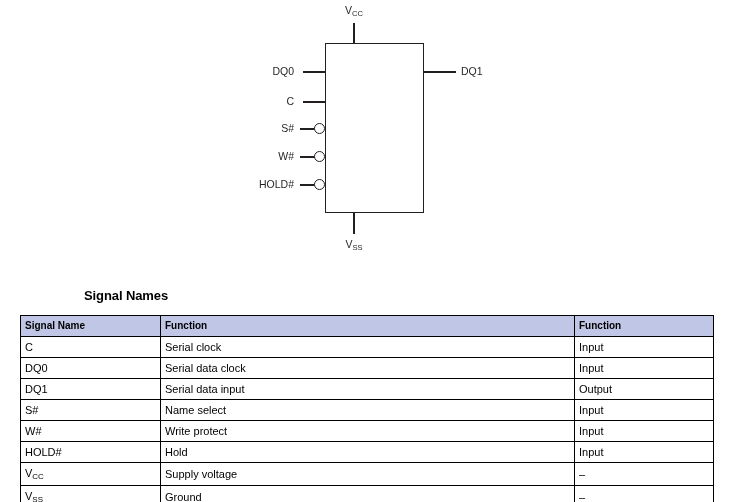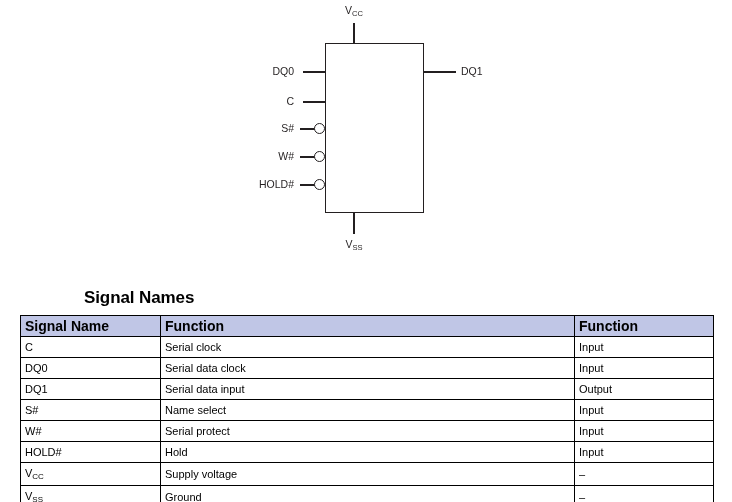--- a/index.html
+++ b/index.html
@@ -74,21 +74,21 @@
     vertical-align: baseline;
     position: relative;
     top: 2px;
   }
 
   
   #signal-names-heading {
     position: absolute;
     left: 84px;
     top: 288px;
-    font-size: 17px;
+    font-size: 13px;
     font-weight: bold;
     letter-spacing: -0.1px;
     color: #000000;
   }
 
   
   #signal-table-wrap {
     position: absolute;
     left: 20px;
     top: 315px;
@@ -107,21 +107,21 @@
     height: 20px;
     line-height: 20px;
     text-align: left;
     vertical-align: middle;
     overflow: hidden;
     white-space: nowrap;
   }
   table.signal-table thead th {
     background: #c0c6e6;
     font-weight: bold;
-    font-size: 14px;
+    font-size: 10px;
   }
   table.signal-table tbody td {
     background: #ffffff;
     font-weight: normal;
   }
   col.c-signal { width: 140px; }
   col.c-function { width: 414px; }
   col.c-direction { width: 139px; }
 
   .tsub {
@@ -202,21 +202,21 @@
           <td>Serial data input</td>
           <td>Output</td>
         </tr>
         <tr>
           <td>S#</td>
           <td>Name select</td>
           <td>Input</td>
         </tr>
         <tr>
           <td>W#</td>
-          <td>Serial protect</td>
+          <td>Write protect</td>
           <td>Input</td>
         </tr>
         <tr>
           <td>HOLD#</td>
           <td>Hold</td>
           <td>Input</td>
         </tr>
         <tr>
           <td><span>V</span><span class="tsub">CC</span></td>
           <td>Supply voltage</td>

